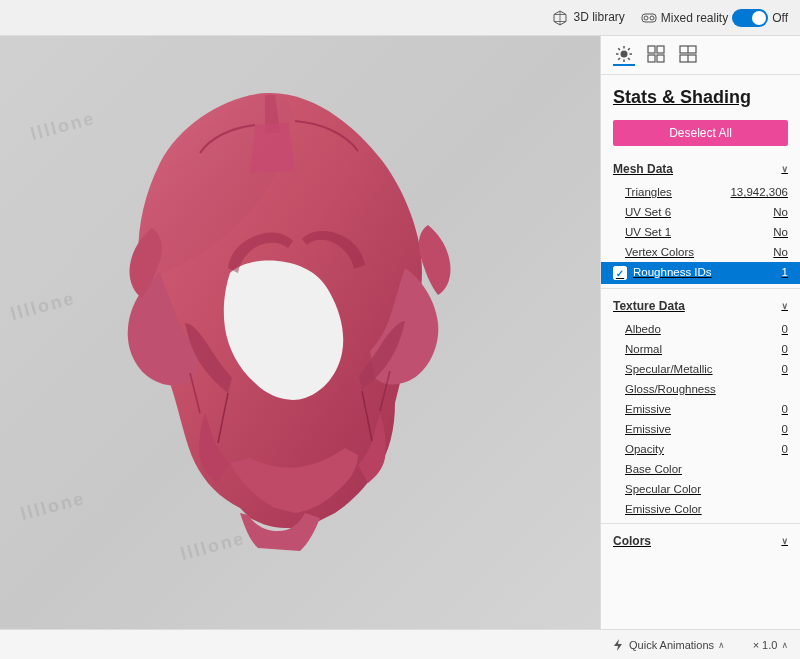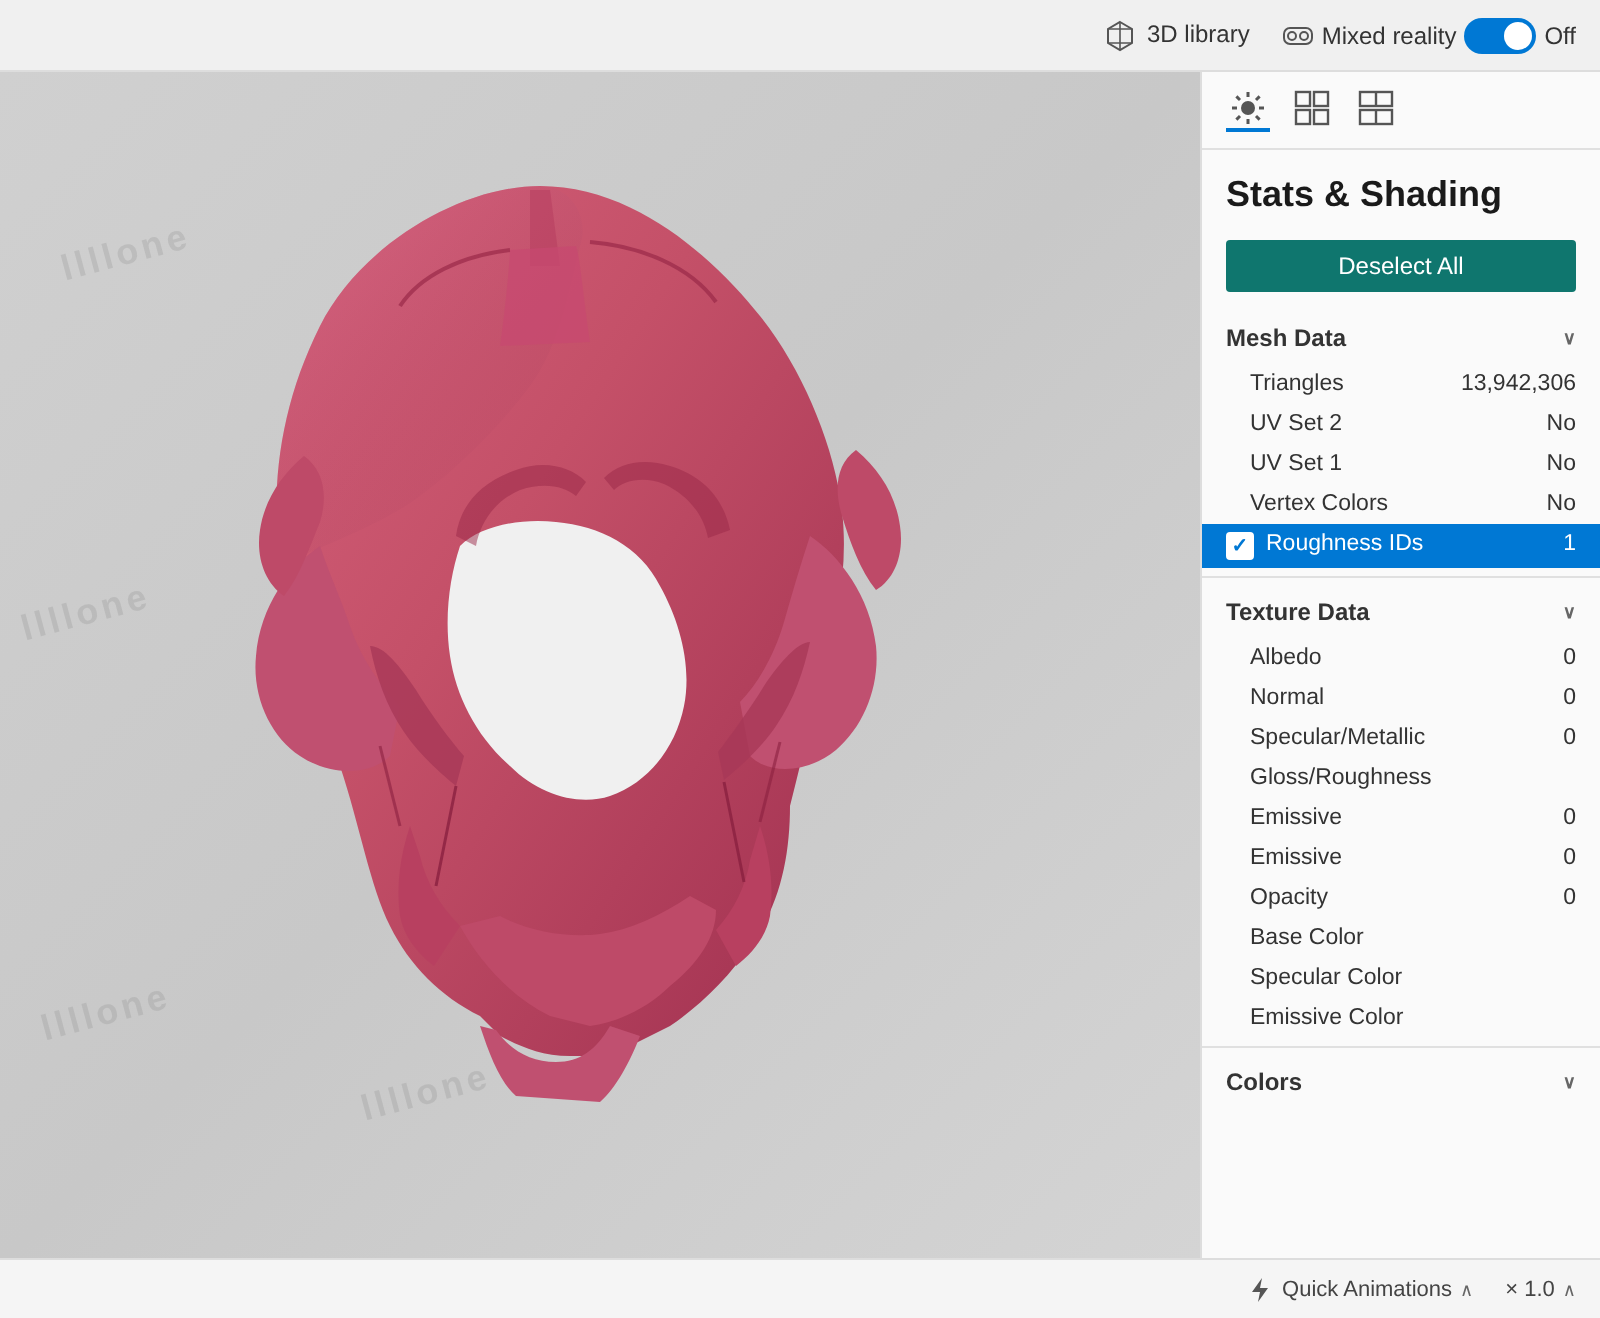--- a/index.html
+++ b/index.html
@@ -131,34 +131,35 @@
     .panel-toolbar-icon.active {
       border-bottom: 2px solid #0078d4;
       color: #0078d4;
     }
 
     
     .panel-content {
       flex: 1;
       overflow-y: auto;
       padding: 0;
+      text-decoration: underline;
     }
 
     .panel-title {
       font-size: 18px;
       font-weight: 600;
       color: #1a1a1a;
       padding: 12px 12px 8px 12px;
     }
 
     .deselect-btn {
       margin: 4px 12px 10px 12px;
       width: calc(100% - 24px);
       padding: 6px;
-      background: #0f766e;
+      background: #ec4899;
       color: white;
       border: none;
       border-radius: 2px;
       font-size: 12px;
       cursor: pointer;
       text-align: center;
     }
 
     
     .section-header {
@@ -226,21 +227,21 @@
 
     
     .bottom-bar {
       height: 30px;
       background: #f5f5f5;
       border-top: 1px solid #ddd;
       display: flex;
       align-items: center;
       justify-content: flex-end;
       padding: 0 12px;
-      gap: 16px;
+      gap: 28px;
       font-size: 11px;
       color: #444;
       flex-shrink: 0;
     }
     .bottom-bar-item {
       display: flex;
       align-items: center;
       gap: 4px;
       cursor: pointer;
     }
@@ -537,21 +538,21 @@
       <div class="section-header">
         <span>Mesh Data</span>
         <span class="chevron">∨</span>
       </div>
 
       <div class="data-row">
         <span class="data-row-label">Triangles</span>
         <span class="data-row-value">13,942,306</span>
       </div>
       <div class="data-row">
-        <span class="data-row-label">UV Set 2</span>
+        <span class="data-row-label">UV Set 6</span>
         <span class="data-row-value">No</span>
       </div>
       <div class="data-row">
         <span class="data-row-label">UV Set 1</span>
         <span class="data-row-value">No</span>
       </div>
       <div class="data-row">
         <span class="data-row-label">Vertex Colors</span>
         <span class="data-row-value">No</span>
       </div>

